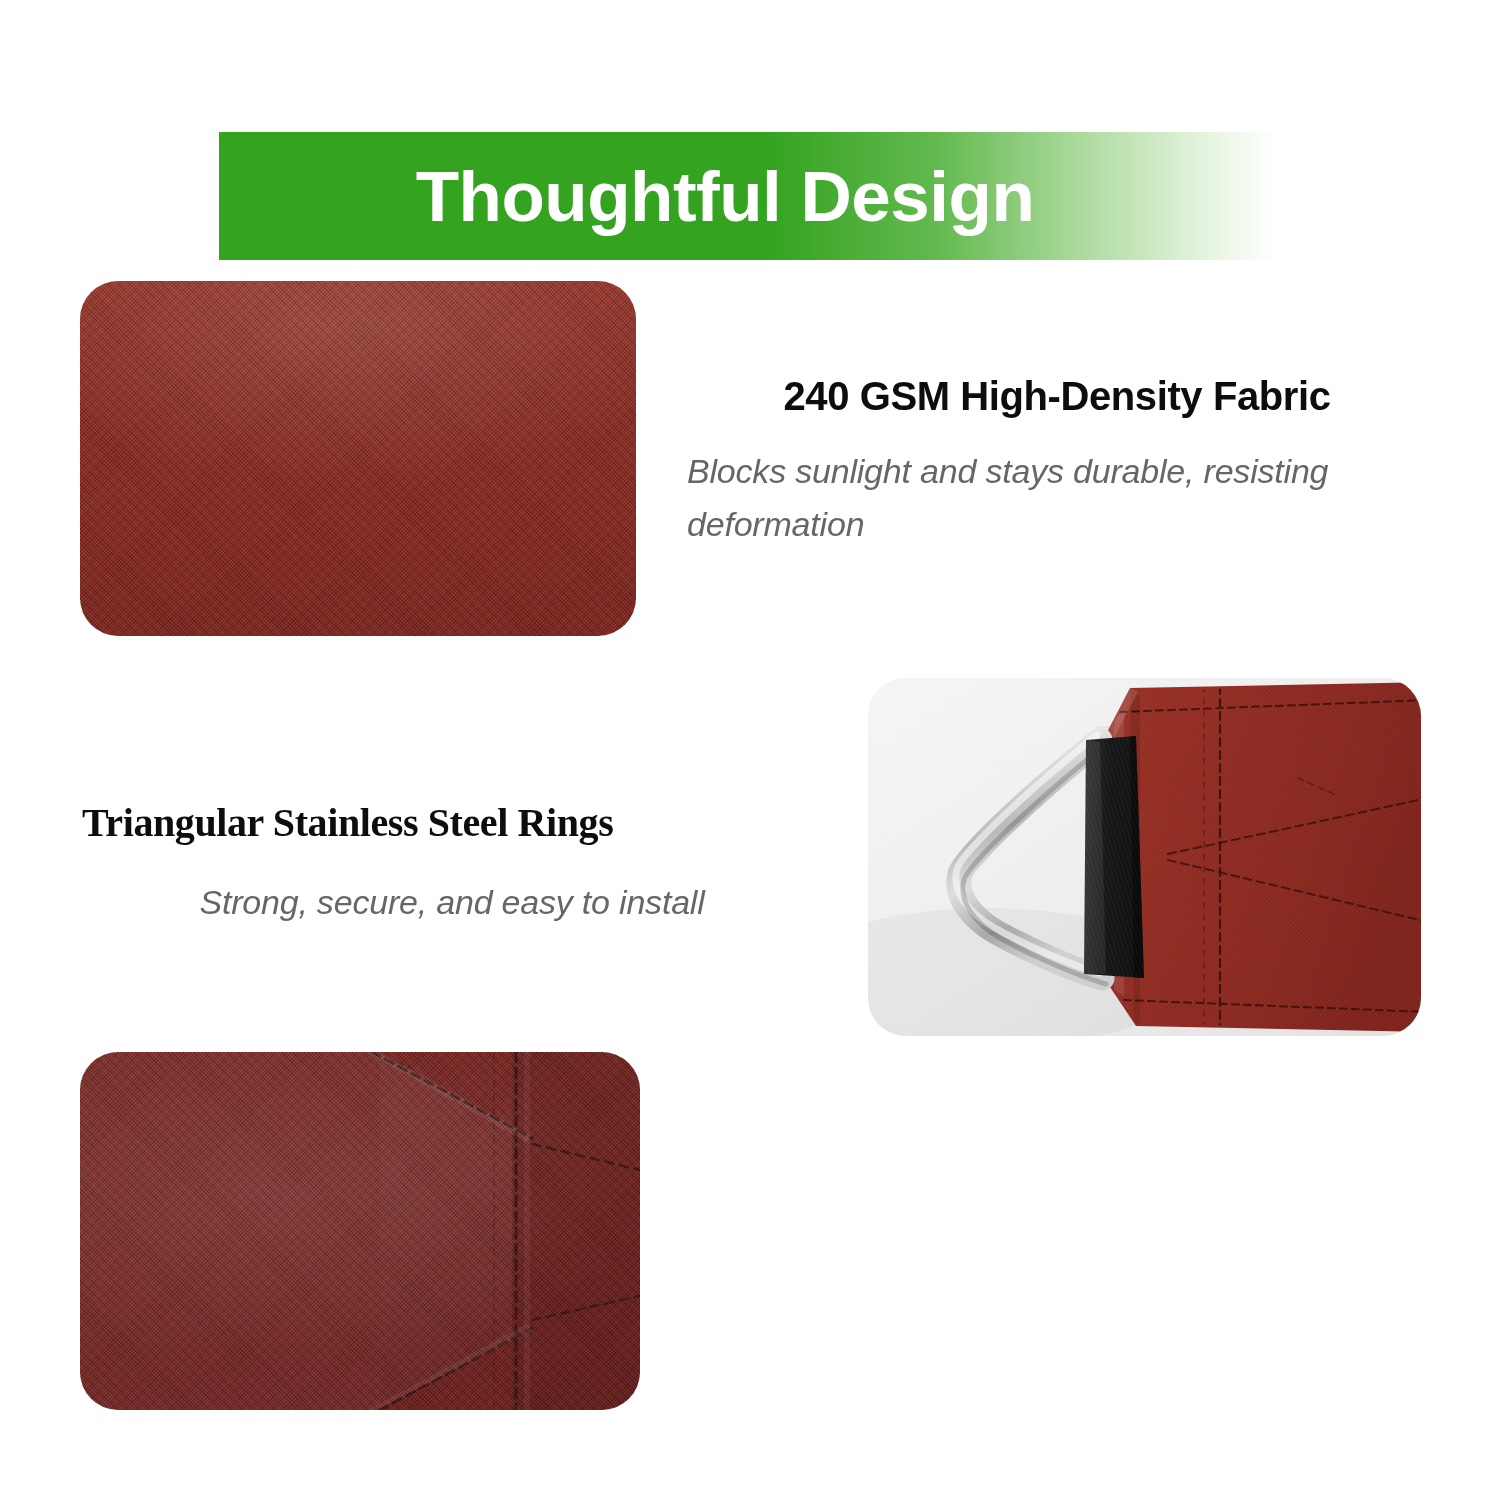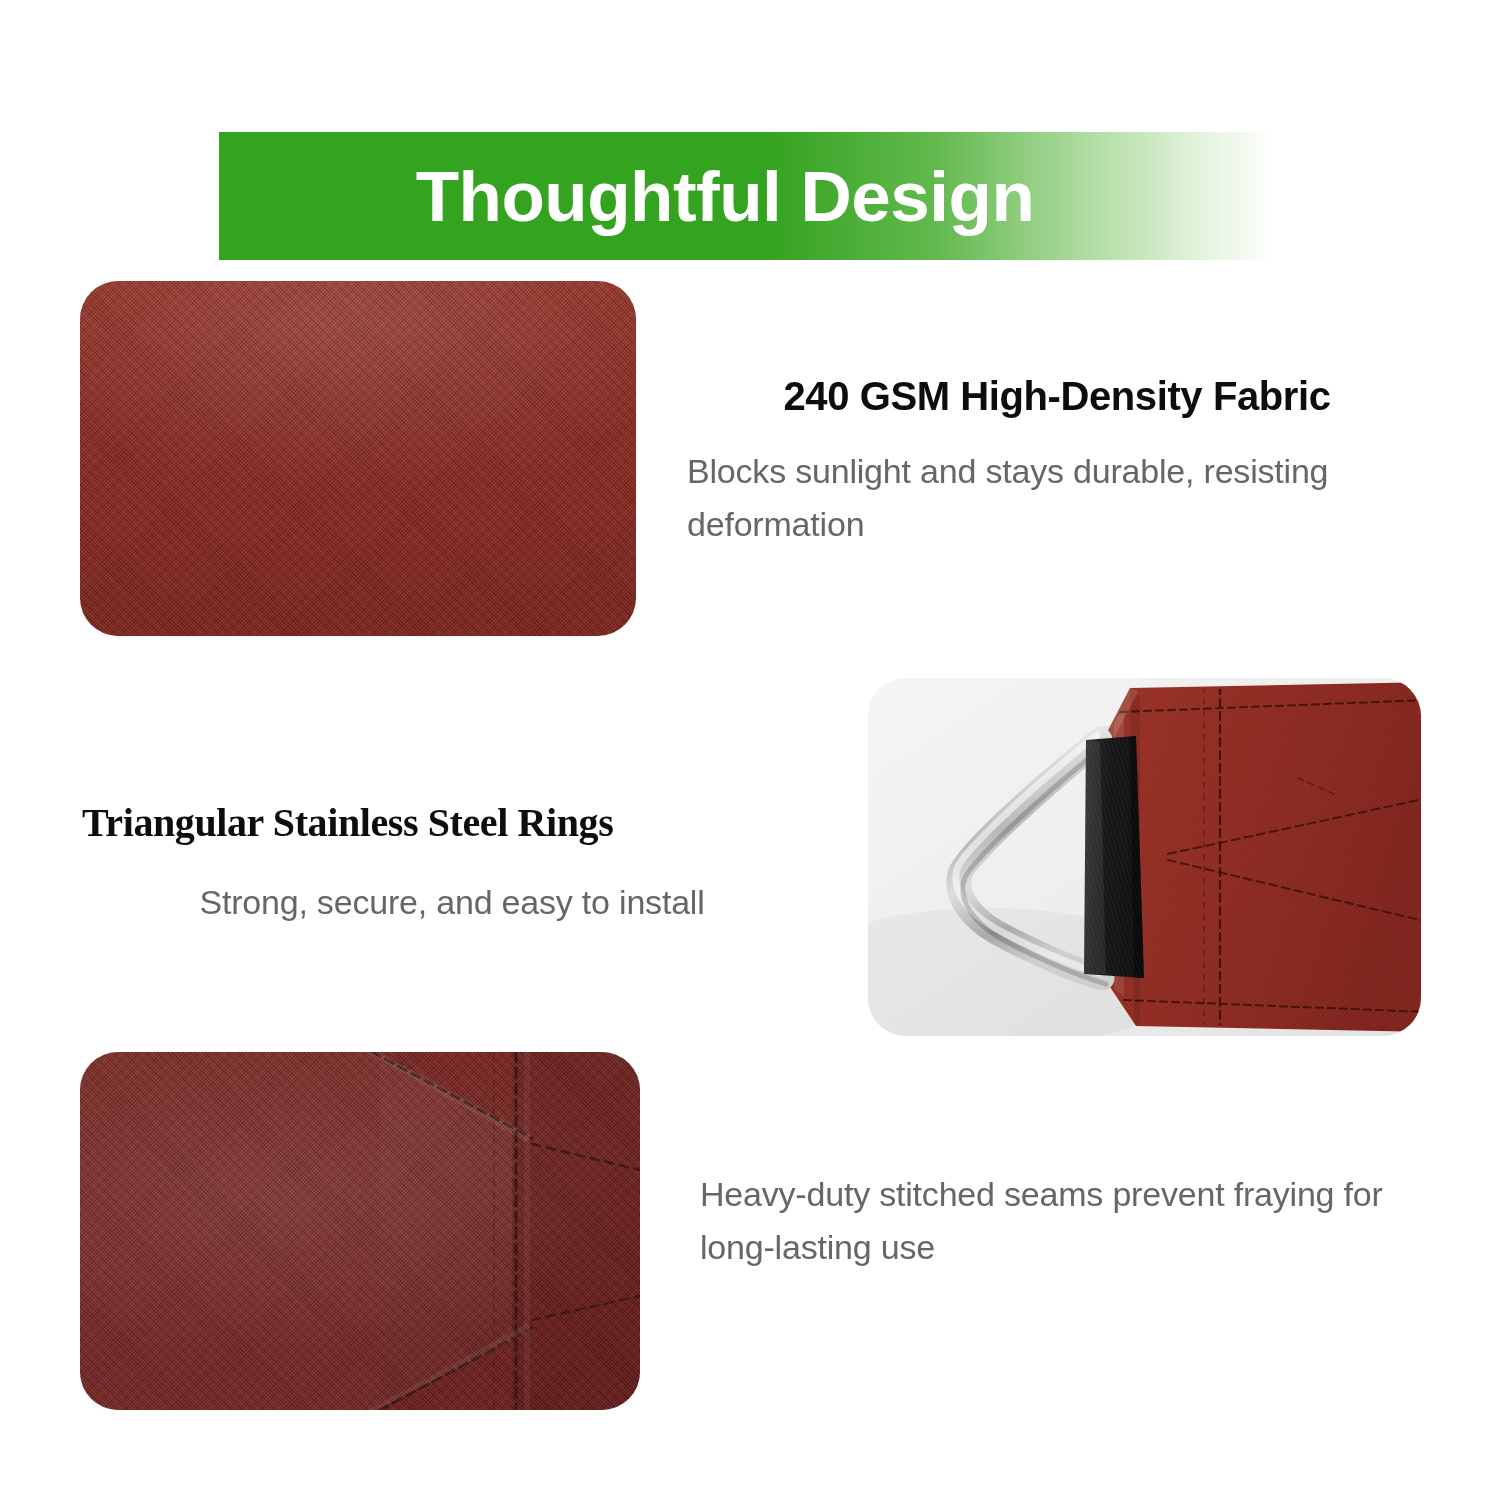--- a/index.html
+++ b/index.html
@@ -105,20 +105,21 @@
     letter-spacing: -0.4px;
     line-height: 1.15;
     white-space: nowrap;
     text-align: center;
   }
   .feature-desc {
     font-size: 34px;
     color: #666666;
     line-height: 1.55;
     letter-spacing: -0.2px;
+    font-style: italic;
   }
 
   #text-fabric { left: 687px; top: 373px; width: 740px; }
   #text-fabric .feature-desc { margin-top: 26px; max-width: 680px; }
 
   #text-rings {
     left: 82px; top: 800px; width: 740px;
     text-align: center;
   }
   #text-rings .feature-title { text-align: left; font-family: Liberation Serif, serif; }
@@ -256,14 +257,13 @@
       <path d="M318 10 L330 16" stroke-width="1.8" stroke-dasharray="6 5" opacity="0.45"></path>
     </g>
 
     <path d="M286 0 L296 0 L452 84 L446 90 Z" fill="rgba(255,255,255,0.09)"></path>
     <path d="M296 358 L288 358 L446 272 L452 278 Z" fill="rgba(255,255,255,0.07)"></path>
     <path d="M444 0 L450 0 L450 358 L444 358 Z" fill="rgba(255,255,255,0.06)"></path>
   </svg>
 </div>
 
 <div class="feature-text" id="text-edges">
-  <div class="feature-desc">Heavy-duty stitched seams prevent fraying for long-lasting use</div>
 </div>
 
 </body></html>

